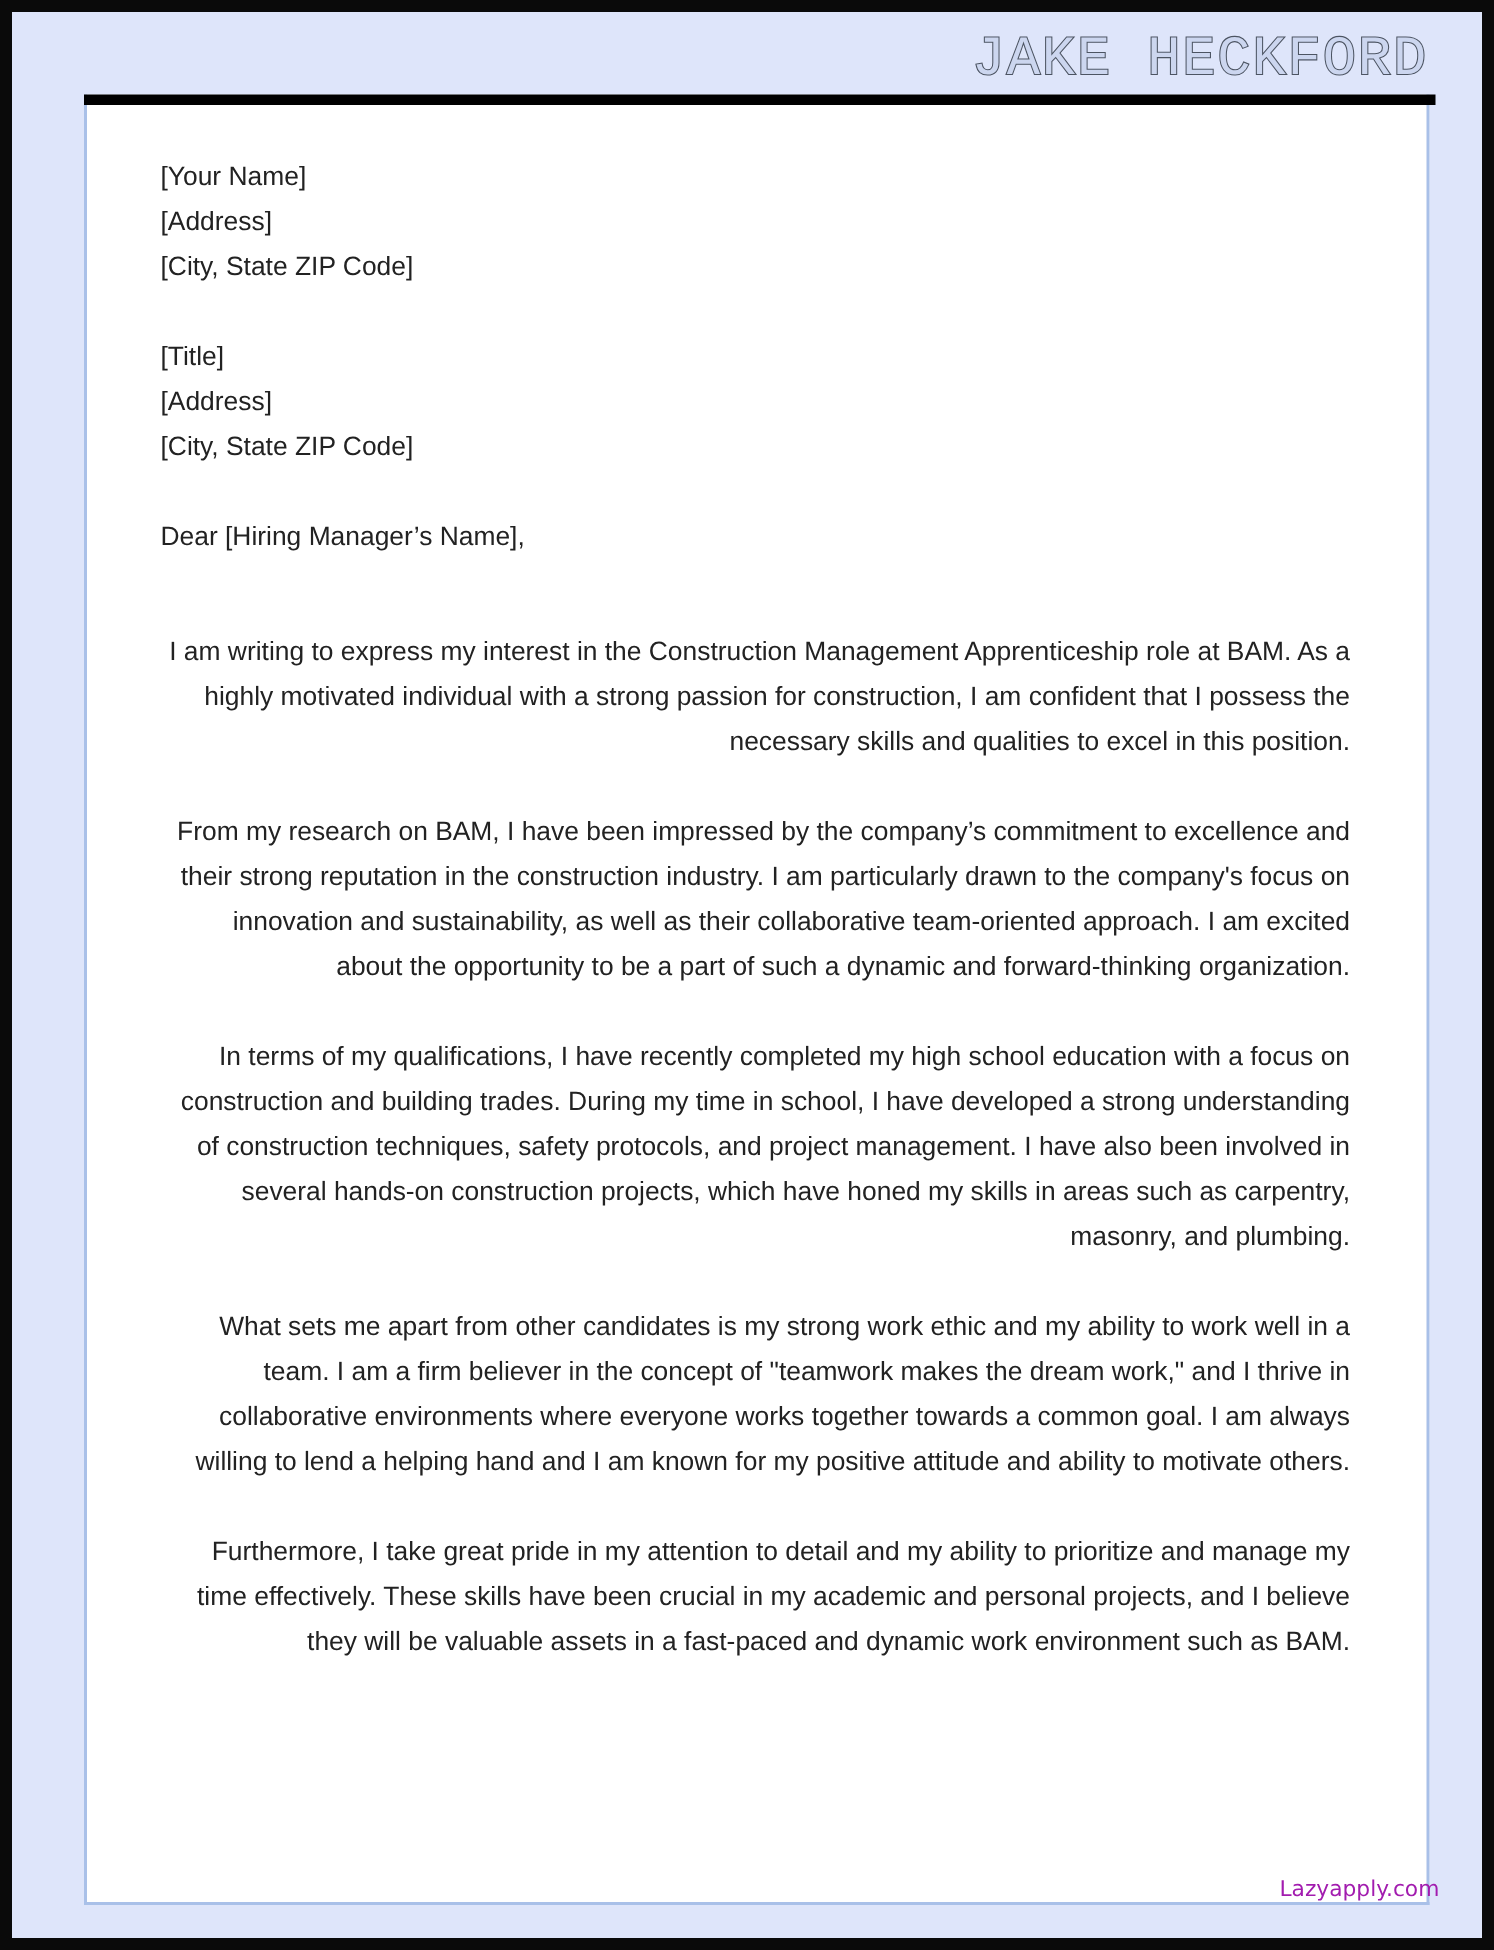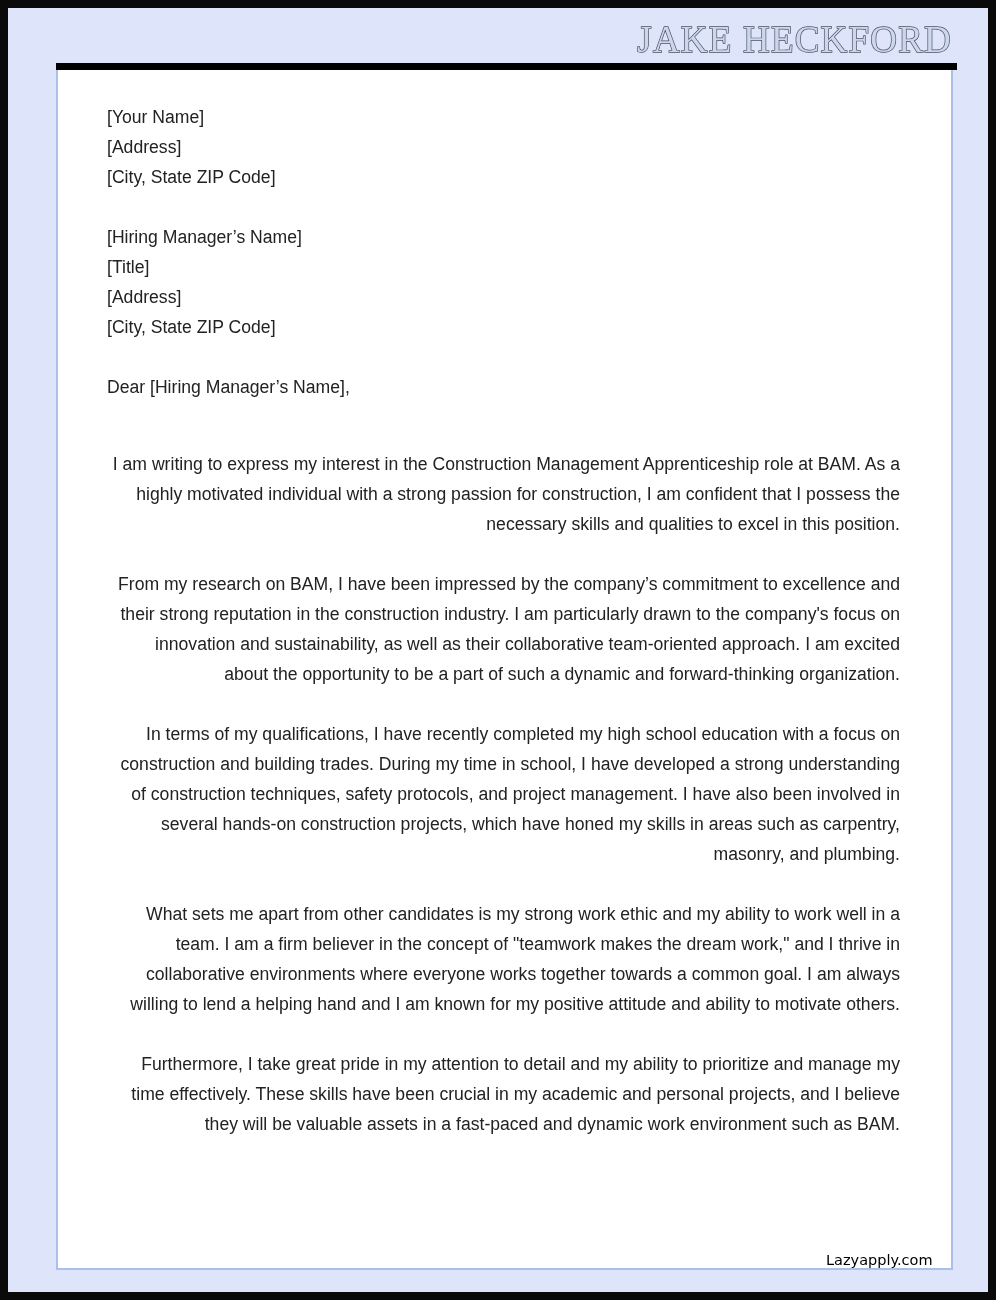--- a/index.html
+++ b/index.html
@@ -33,21 +33,21 @@
     left: 8px;
     top: 0;
     width: 980px;
     height: 55px;
     box-sizing: border-box;
   }
   .doc-title {
     position: absolute;
     right: 44px;
     top: 10px;
-    font-family: Liberation Serif, serif;
+    font-family: Liberation Mono, monospace;
     font-size: 37px;
     font-weight: 400;
     letter-spacing: 1.2px;
     line-height: 44px;
     color: #ccd6ef;
     -webkit-text-stroke: 1.4px #4c5462;
     text-stroke: 1.4px #4c5462;
     paint-order: stroke fill;
     white-space: nowrap;
     text-align: center;
@@ -104,26 +104,26 @@
   .para {
     margin: 0 0 30px 0;
     max-width: 793px;
     text-align: right;
   }
   .para:last-child { margin-bottom: 0; }
 
   
   .watermark {
     position: absolute;
-    left: 818px;
+    left: 845px;
     top: 1243px;
     font-family: "DejaVu Sans", sans-serif;
     font-size: 14.5px;
     line-height: 18px;
-    color: #000000;
+    color: #a21caf;
     white-space: nowrap;
   }
 </style>
 </head>
 <body>
 
 <div class="frame">
 
   <div class="banner">
     <div class="doc-title">JAKE HECKFORD</div>
@@ -135,21 +135,20 @@
 
   <div class="letter">
 
     <div class="addr-block">
       <span class="addr-line">[Your Name]</span>
       <span class="addr-line">[Address]</span>
       <span class="addr-line">[City, State ZIP Code]</span>
     </div>
 
     <div class="addr-block">
-      <span class="addr-line">[Hiring Manager’s Name]</span>
       <span class="addr-line">[Title]</span>
       <span class="addr-line">[Address]</span>
       <span class="addr-line">[City, State ZIP Code]</span>
     </div>
 
     <p class="salutation">Dear [Hiring Manager’s Name],</p>
 
     <p class="para">I am writing to express my interest in the Construction Management Apprenticeship role at BAM. As a highly motivated individual with a strong passion for construction, I am confident that I possess the necessary skills and qualities to excel in this position.</p>
     <p class="para">From my research on BAM, I have been impressed by the company’s commitment to excellence and their strong reputation in the construction industry. I am particularly drawn to the company's focus on innovation and sustainability, as well as their collaborative team-oriented approach. I am excited about the opportunity to be a part of such a dynamic and forward-thinking organization.</p>
     <p class="para">In terms of my qualifications, I have recently completed my high school education with a focus on construction and building trades. During my time in school, I have developed a strong understanding of construction techniques, safety protocols, and project management. I have also been involved in several hands-on construction projects, which have honed my skills in areas such as carpentry, masonry, and plumbing.</p>

